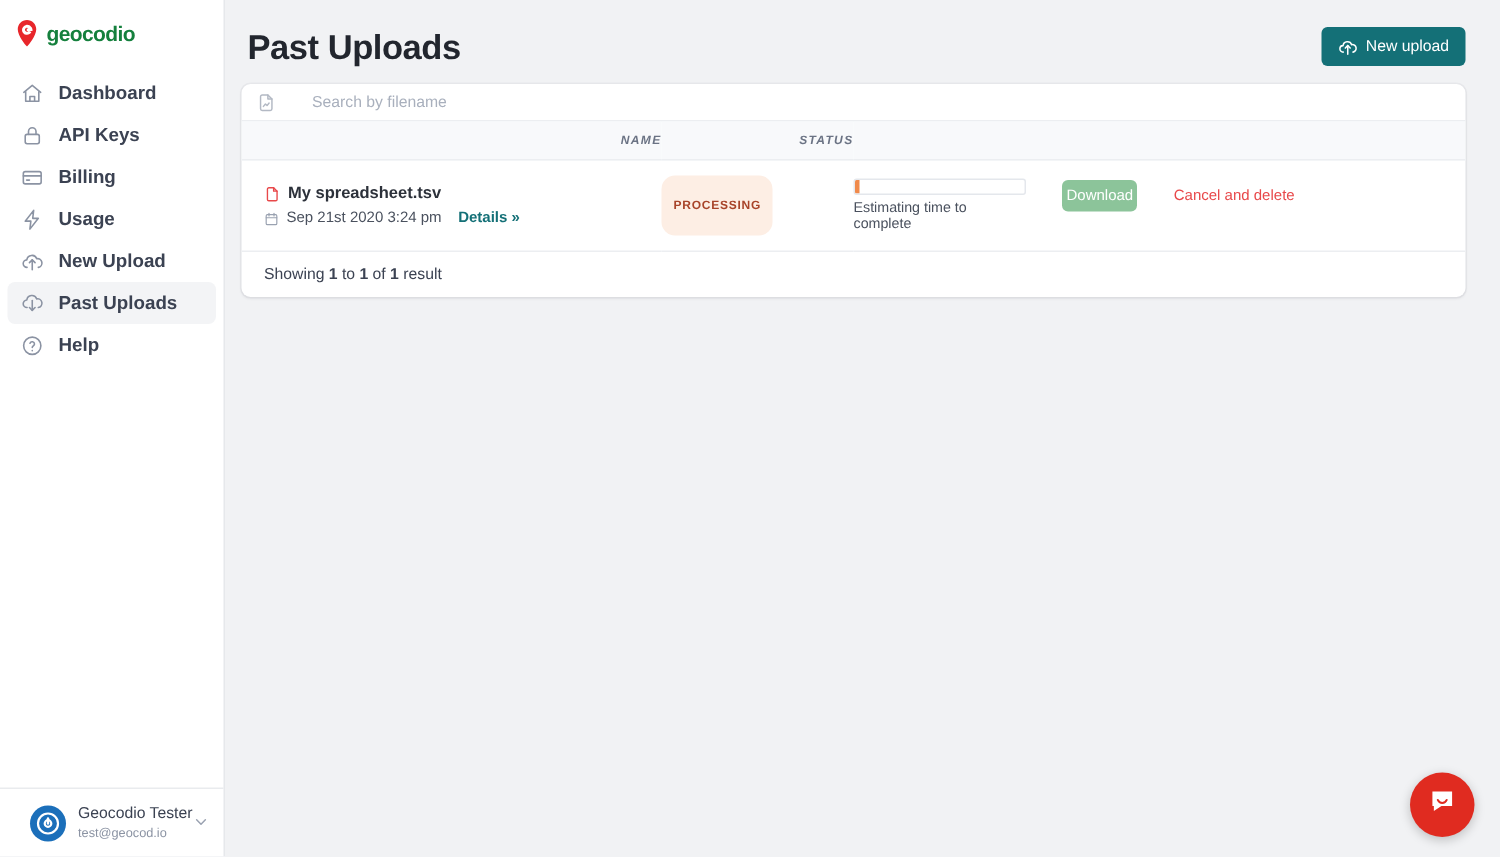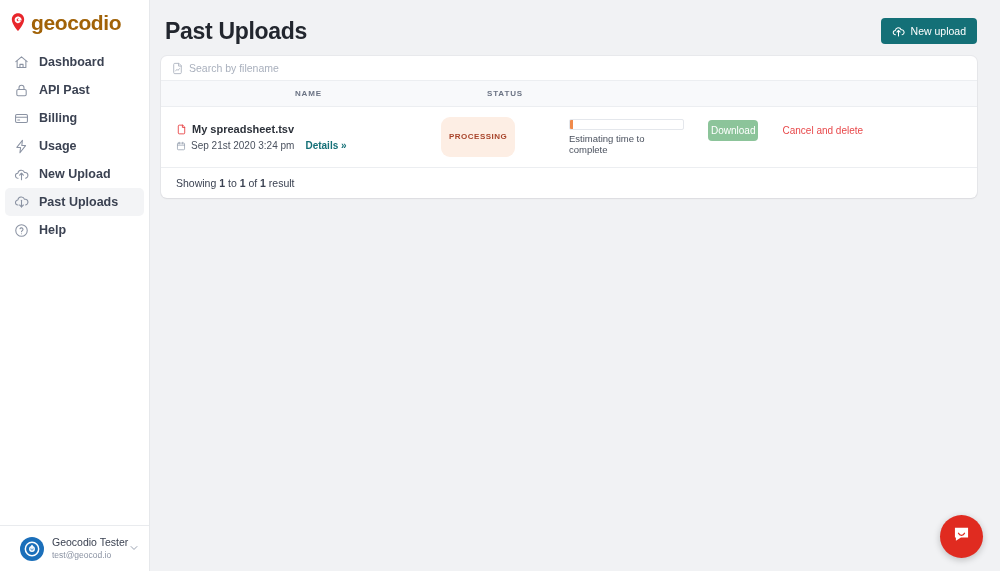--- a/index.html
+++ b/index.html
@@ -19,21 +19,21 @@
     display: flex; flex-direction: column;
     flex: 0 0 150px;
     position: relative;
   }
   .brand {
     display: flex; align-items: center; gap: 3px;
     padding: 8px 0 0 8px; height: 36px;
   }
   .brand-mark { width: 20px; height: 20px; flex: 0 0 20px; }
   .brand-text {
-    font-size: 21px; font-weight: bold; color: #a16207;
+    font-size: 14px; font-weight: bold; color: #15803d;
     letter-spacing: -0.4px; line-height: 1;
   }
 
   .nav { margin-top: 12px; display: flex; flex-direction: column; font-weight: bold; }
   .nav-item {
     display: flex; align-items: center; gap: 10px;
     height: 28px; margin: 0 5px 0 5px; padding: 0 8px;
     border-radius: 5px; cursor: pointer;
   }
   .nav-item + .nav-item { margin-top: 0; }
@@ -87,40 +87,41 @@
 
   .card {
     background: #ffffff;
     border-radius: 6px;
     box-shadow: 0 1px 2px rgba(16,24,40,0.06), 0 0 0 1px rgba(16,24,40,0.04);
     overflow: hidden;
   }
 
   .search-row {
     height: 25px; display: flex; align-items: center;
-    gap: 5px; padding: 0 10px;
+    gap: 24px; padding: 0 10px;
     border-bottom: 1px solid #eceef1;
   }
   .search-icon { color: #b3b9c4; display: flex; }
   .search-input {
     border: none; outline: none; flex: 1 1 auto;
     font-size: 10.5px; color: #3b4252;
     font-family: "Liberation Sans", sans-serif;
     background: transparent;
   }
   .search-input::placeholder { color: #a9b0bd; }
 
   table { width: 100%; border-collapse: collapse; table-layout: fixed; }
   thead tr { background: #f8f9fb; }
   thead th {
-    text-align: center;
+    text-align: right;
     font-size: 8px; font-weight: bold; color: #6b7384;
     letter-spacing: 0.9px;
     padding: 8px 0 8px 0;
     border-bottom: 1px solid #eceef1;
+    font-style: italic;
   }
   th.col-name { width: 280px; padding-left: 15px; }
   th.col-status { width: 128px; }
   th.col-actions { width: auto; }
 
   tbody td {
     padding: 10px 0; vertical-align: middle;
     border-bottom: 1px solid #eceef1;
   }
   td.col-name { padding-left: 15px; }
@@ -213,21 +214,21 @@
         <span class="nav-label">Dashboard</span>
       </div>
 
       <div class="nav-item">
         <span class="nav-icon">
           <svg viewBox="0 0 24 24" width="15" height="15" fill="none" stroke="currentColor" stroke-width="1.7" stroke-linecap="round" stroke-linejoin="round">
             <rect x="4.5" y="10.5" width="15" height="10" rx="2"></rect>
               <path d="M8 10.5V7.5a4 4 0 0 1 8 0v3"></path>
           </svg>
         </span>
-        <span class="nav-label">API Past</span>
+        <span class="nav-label">API Keys</span>
       </div>
 
       <div class="nav-item">
         <span class="nav-icon">
           <svg viewBox="0 0 24 24" width="15" height="15" fill="none" stroke="currentColor" stroke-width="1.7" stroke-linecap="round" stroke-linejoin="round">
             <rect x="2.5" y="5.5" width="19" height="13" rx="2"></rect>
               <path d="M2.5 10h19"></path>
               <path d="M6 14.5h3"></path>
           </svg>
         </span>

